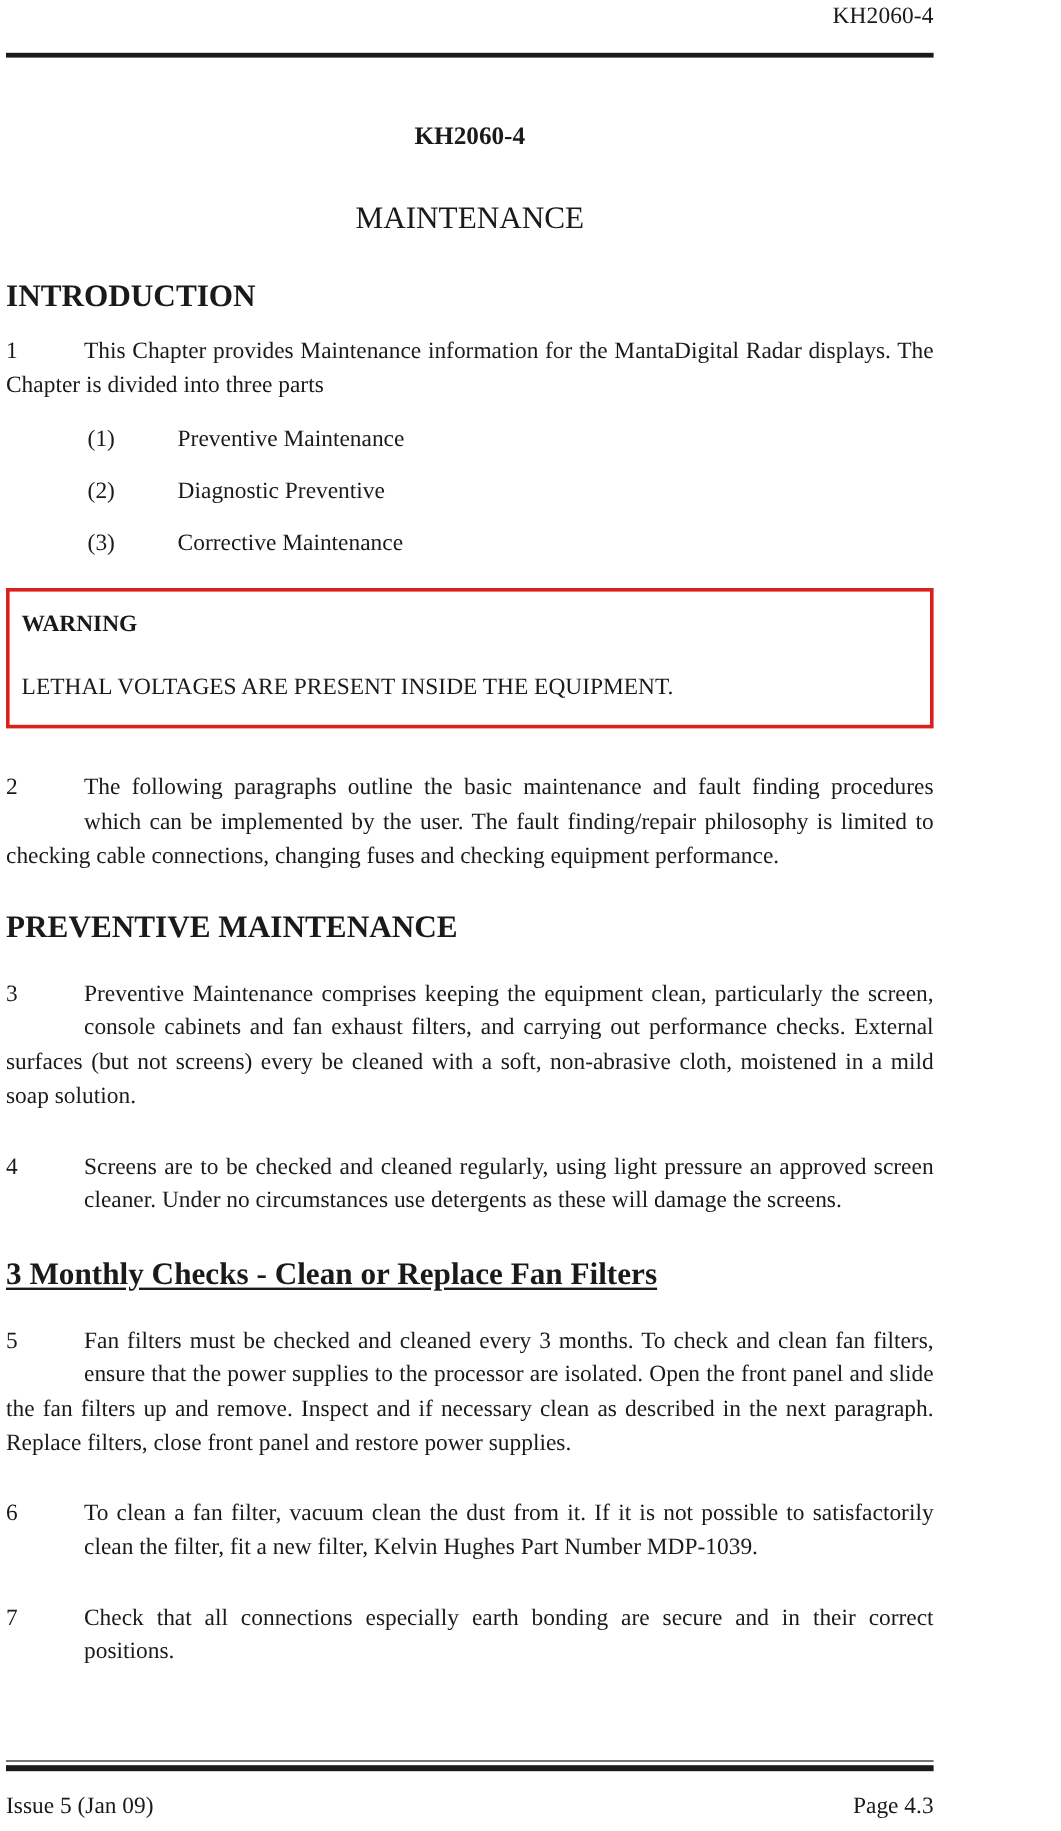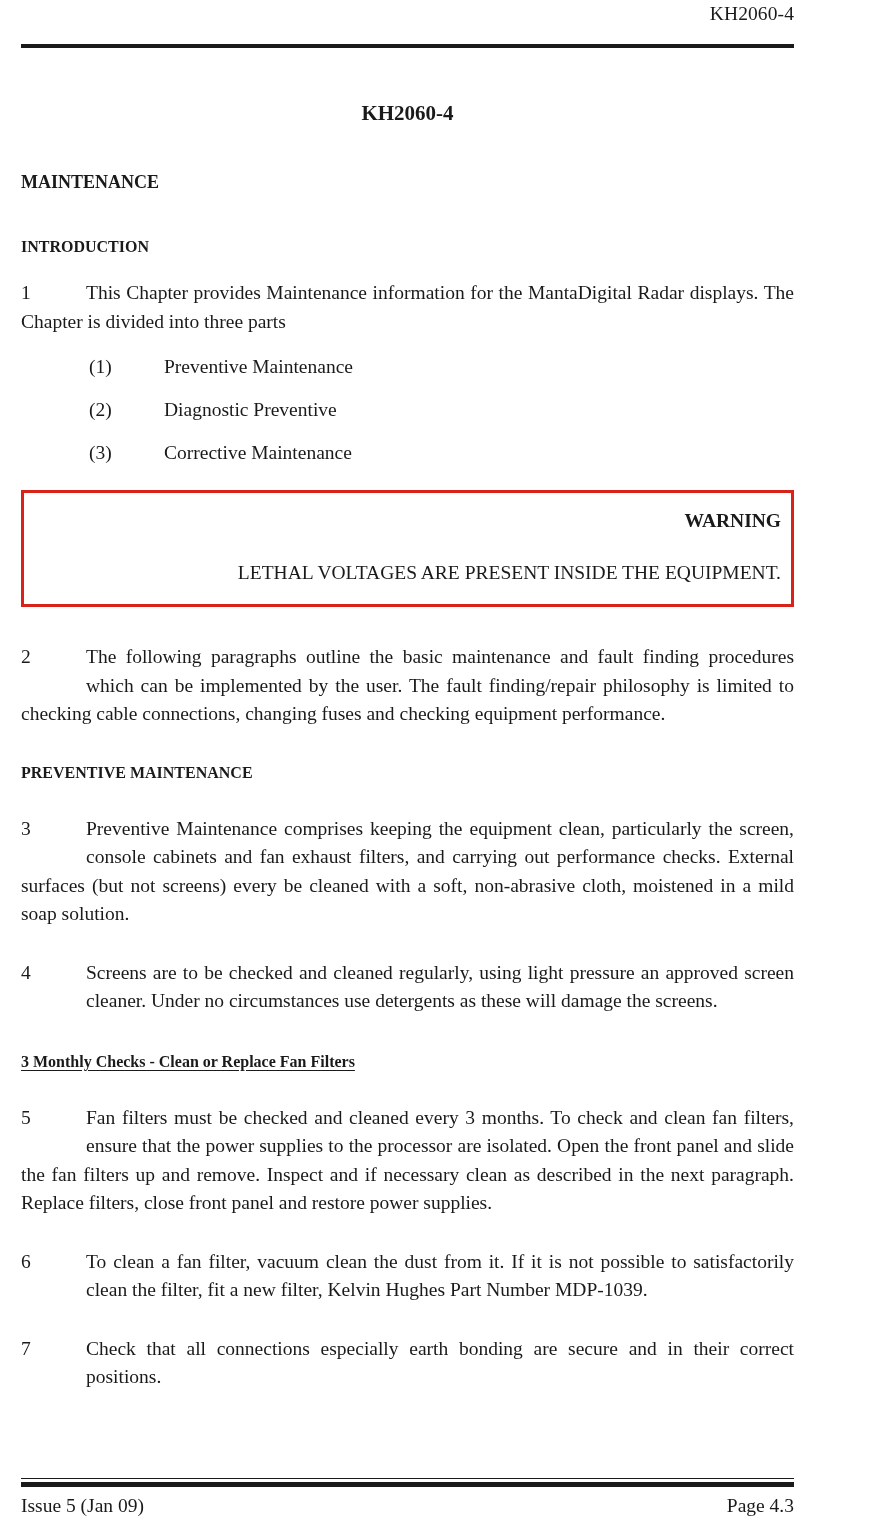--- a/index.html
+++ b/index.html
@@ -14,21 +14,20 @@
     color: #1a1a1a;
     position: relative;
     overflow: hidden;
   }
   .page {
     position: relative;
     width: 783px;
     height: 1526px;
     box-sizing: border-box;
     padding: 0 5px;
-    margin-left: 16px;
   }
 
   
   .page-header {
     height: 48px;
     position: relative;
   }
   .header-docnum {
     position: absolute;
     right: 0;
@@ -48,31 +47,31 @@
 
   
   .doc-title {
     text-align: center;
     font-weight: bold;
     font-size: 21px;
     line-height: 26px;
     margin-top: 52px;
   }
   .doc-subtitle {
-    text-align: left;
-    font-weight: bold;
-    font-size: 18px;
+    text-align: center;
+    font-weight: normal;
+    font-size: 26px;
     line-height: 26px;
     margin-top: 43px;
   }
 
   
   .section-heading {
     font-weight: bold;
-    font-size: 16px;
+    font-size: 26px;
     line-height: 24px;
     margin-top: 40px;
   }
   .section-heading.underlined {
     text-decoration: underline;
     text-underline-offset: 3px;
   }
 
   
   .para {
@@ -123,21 +122,21 @@
   .subitem .label {
     display: inline-block;
     margin-left: 75px;
   }
 
   
   .warning-box {
     border: 3px solid #8b5cf6;
     margin-top: 25px;
     padding: 16px 10px 18px 10px;
-    text-align: right;
+    text-align: left;
   }
   .warning-title {
     font-weight: bold;
     font-size: 19.5px;
     line-height: 24px;
   }
   .warning-body {
     margin-top: 26px;
     font-weight: normal;
     font-size: 19.5px;
@@ -162,21 +161,21 @@
     height: 5px;
     background: #1a1a1a;
     margin-top: 3px;
   }
   .footer-row {
     display: flex;
     justify-content: space-between;
     align-items: center;
     font-size: 19.5px;
     line-height: 24px;
-    padding-top: 7px;
+    padding-top: 18px;
   }
 </style>
 </head>
 <body>
 
 <div class="page">
 
   <div class="page-header">
     <div class="header-docnum">KH2060-4</div>
     <div class="header-rule"></div>

